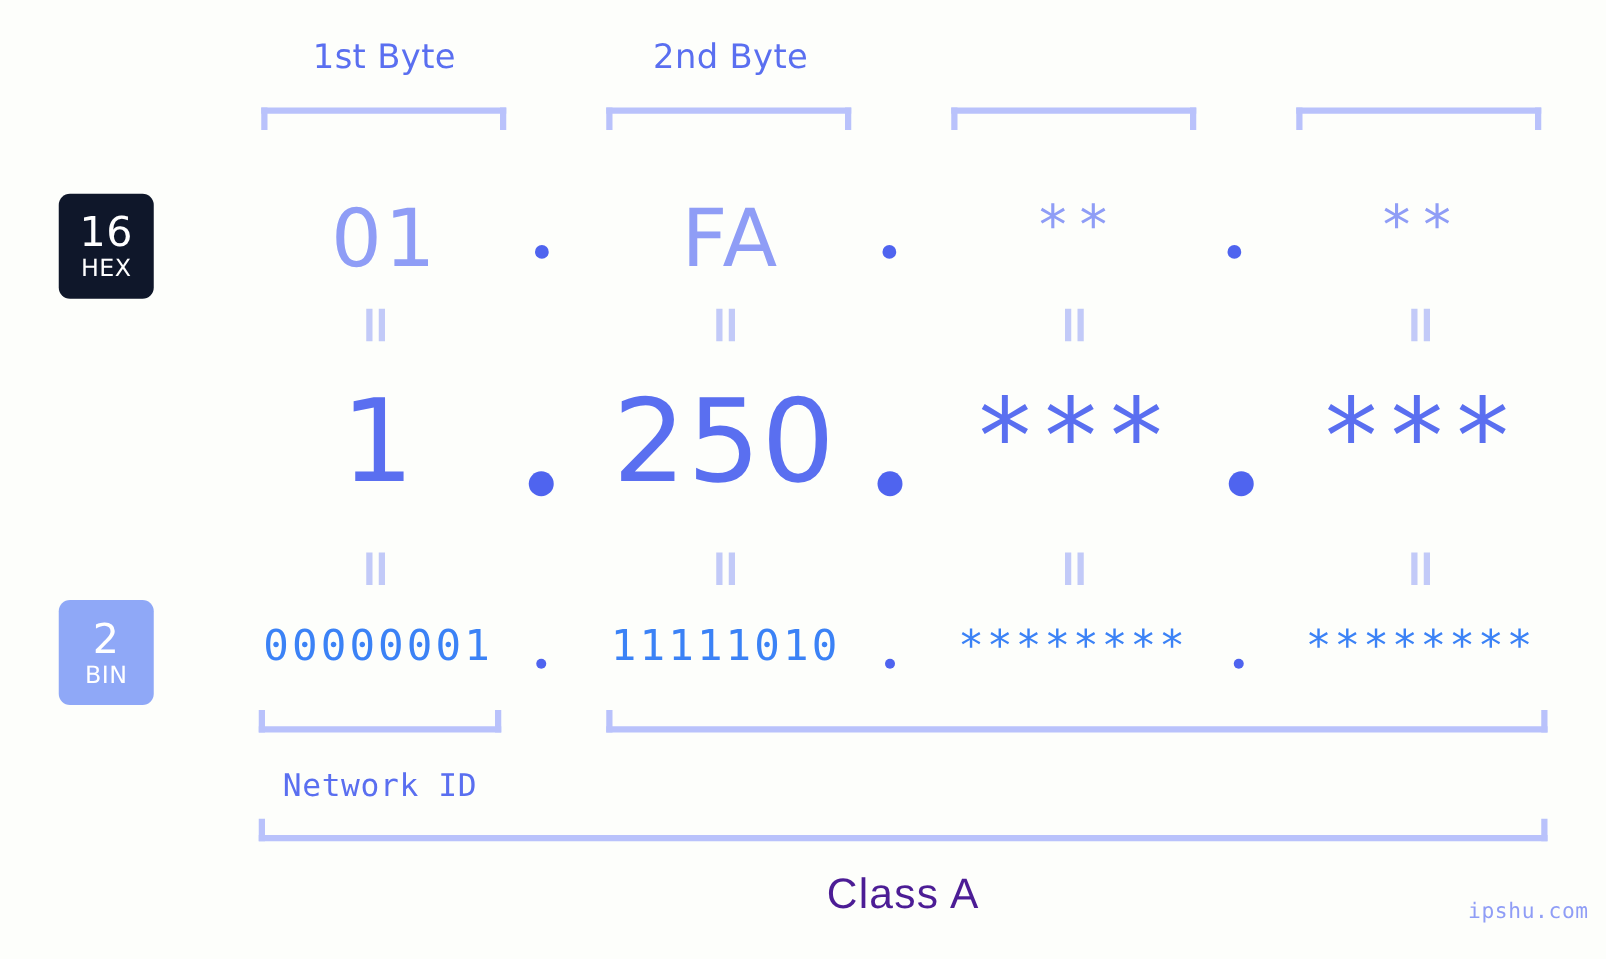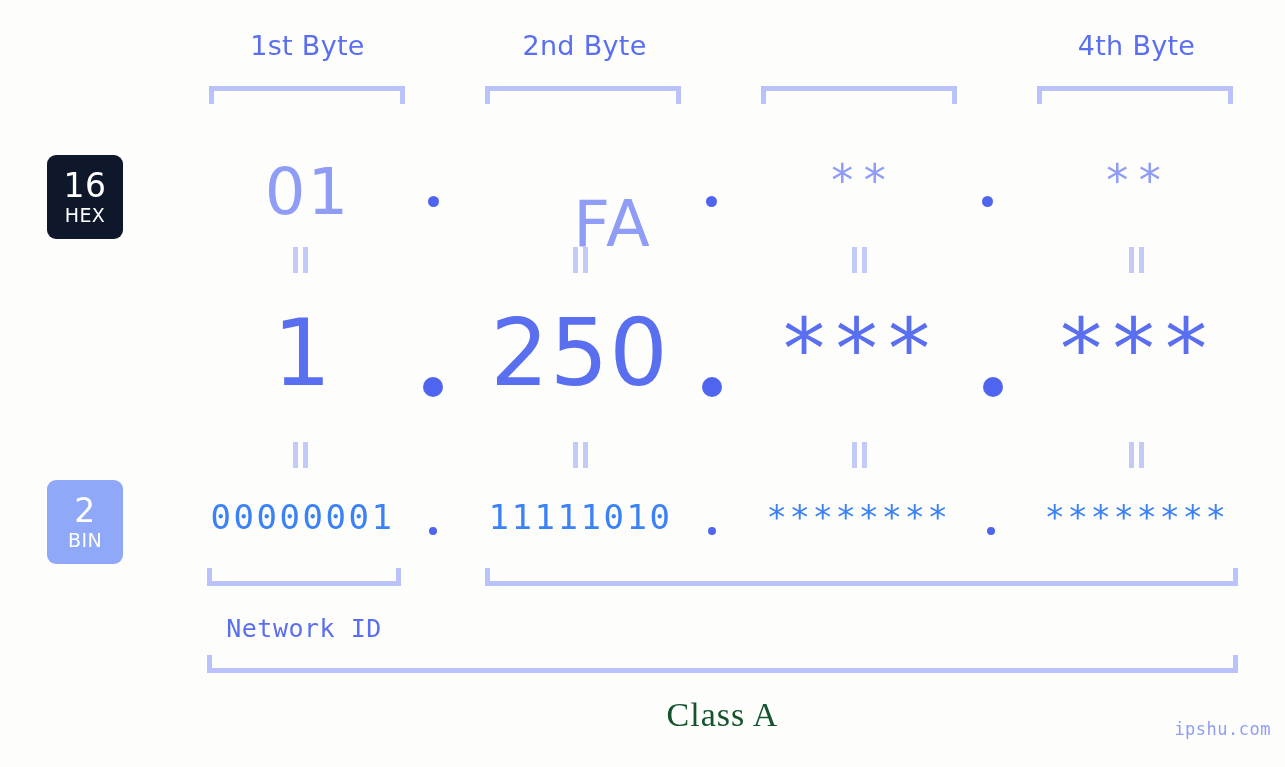--- a/index.html
+++ b/index.html
@@ -156,23 +156,23 @@
     text-align: center;
     font-family: "DejaVu Sans Mono", monospace;
     font-size: 25px;
     color: #5a6ff0;
     white-space: nowrap;
     letter-spacing: 0.5px;
   }
   .classlabel {
     position: absolute;
     text-align: center;
-    font-family: Liberation Serif, serif;
+    font-family: Liberation Sans, sans-serif;
     font-size: 34px;
-    color: #14532d;
+    color: #4c1d95;
     white-space: nowrap;
     letter-spacing: 1px;
   }
 
   
   .watermark {
     position: absolute;
     right: 14px;
     bottom: 28px;
     font-family: "DejaVu Sans Mono", monospace;
@@ -184,23 +184,20 @@
 </head>
 <body>
 
 <div class="stage">
 
   <div class="byte-label" style="left:195px; width:225px;">
     <span>1st Byte</span>
   </div>
   <div class="byte-label" style="left:472px; width:225px;">
     <span>2nd Byte</span>
-  </div>
-  <div class="byte-label" style="left:1024px; width:225px;">
-    <span>4th Byte</span>
   </div>
 
   <div class="bracket down" style="left:209px; top:86px; width:196px;"></div>
   <div class="bracket down" style="left:485px; top:86px; width:196px;"></div>
   <div class="bracket down" style="left:761px; top:86px; width:196px;"></div>
   <div class="bracket down" style="left:1037px; top:86px; width:196px;"></div>
 
   <div class="badge" style="top:155px; height:84px; background:#0f172a;">
     <span class="num">16</span>
     <span class="nm">HEX</span>
@@ -209,21 +206,21 @@
     <span class="num">2</span>
     <span class="nm">BIN</span>
   </div>
 
   <div class="row-hex">
     <div class="valcell" style="left:195px; width:225px;">
       <span>01</span>
     </div>
     <div class="dot hex" style="left:428px;"></div>
 
-    <div class="valcell" style="left:500px; width:225px;margin-top:32px;">
+    <div class="valcell" style="left:472px; width:225px;">
       <span>FA</span>
     </div>
     <div class="dot hex" style="left:706px;"></div>
 
     <div class="valcell stars" style="left:749px; width:225px;">
       <span>**</span>
     </div>
     <div class="dot hex" style="left:982px;"></div>
 
     <div class="valcell stars" style="left:1024px; width:225px;">

